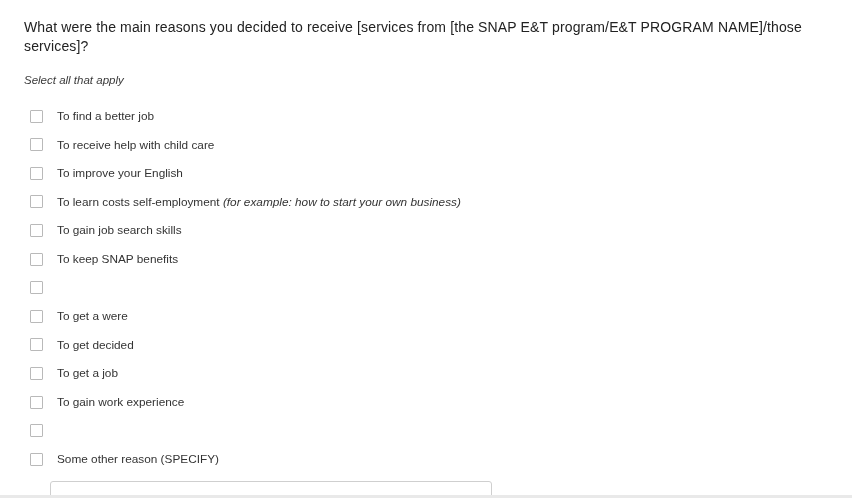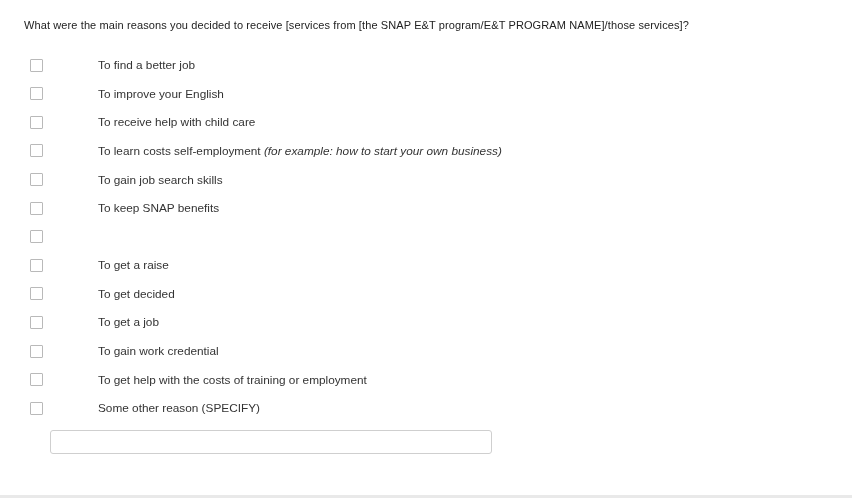--- a/index.html
+++ b/index.html
@@ -14,21 +14,21 @@
     color: #333333;
     overflow: hidden;
     position: relative;
   }
   .page {
     padding: 18px 24px 0 24px;
     box-sizing: border-box;
     width: 852px;
   }
   .question {
-    font-size: 11px;
+    font-size: 14px;
     line-height: 1.35;
     color: #222222;
     margin: 0 0 18px 0;
     letter-spacing: 0.01em;
   }
   .instruction {
     font-size: 11.5px;
     font-style: italic;
     color: #3a3a3a;
     margin: 0 0 16px 0;
@@ -36,21 +36,20 @@
   .options {
     margin: 0;
     padding: 0;
     list-style: none;
   }
   .option-row {
     display: flex;
     align-items: center;
     height: 28.6px;
     padding-left: 6px;
-    gap: 41px;
   }
   .checkbox {
     width: 13px;
     height: 13px;
     border: 1px solid #b9b9b9;
     background: #ffffff;
     border-radius: 1px;
     flex: 0 0 auto;
     box-sizing: border-box;
   }
@@ -89,36 +88,37 @@
     background: #e9e9e9;
   }
 </style>
 </head>
 <body>
 
 <div class="page">
 
   <p class="question">What were the main reasons you decided to receive [services from [the SNAP E&amp;T program/E&amp;T PROGRAM NAME]/those services]?</p>
 
+  <p class="instruction">Select all that apply</p>
 
   <ul class="options">
 
     <li class="option-row">
       <span class="checkbox"></span>
       <span class="option-label"><span>To find a better job</span><span class="hint"></span></span>
     </li>
 
     <li class="option-row">
       <span class="checkbox"></span>
-      <span class="option-label"><span>To improve your English</span><span class="hint"></span></span>
+      <span class="option-label"><span>To receive help with child care</span><span class="hint"></span></span>
     </li>
 
     <li class="option-row">
       <span class="checkbox"></span>
-      <span class="option-label"><span>To receive help with child care</span><span class="hint"></span></span>
+      <span class="option-label"><span>To improve your English</span><span class="hint"></span></span>
     </li>
 
     <li class="option-row">
       <span class="checkbox"></span>
       <span class="option-label"><span>To learn costs self-employment </span><span class="hint">(for example: how to start your own business)</span></span>
     </li>
 
     <li class="option-row">
       <span class="checkbox"></span>
       <span class="option-label"><span>To gain job search skills</span><span class="hint"></span></span>
@@ -128,41 +128,40 @@
       <span class="checkbox"></span>
       <span class="option-label"><span>To keep SNAP benefits</span><span class="hint"></span></span>
     </li>
 
     <li class="option-row">
       <span class="checkbox"></span>
     </li>
 
     <li class="option-row">
       <span class="checkbox"></span>
-      <span class="option-label"><span>To get a raise</span><span class="hint"></span></span>
+      <span class="option-label"><span>To get a were</span><span class="hint"></span></span>
     </li>
 
     <li class="option-row">
       <span class="checkbox"></span>
       <span class="option-label"><span>To get decided</span><span class="hint"></span></span>
     </li>
 
     <li class="option-row">
       <span class="checkbox"></span>
       <span class="option-label"><span>To get a job</span><span class="hint"></span></span>
     </li>
 
     <li class="option-row">
       <span class="checkbox"></span>
-      <span class="option-label"><span>To gain work credential</span><span class="hint"></span></span>
+      <span class="option-label"><span>To gain work experience</span><span class="hint"></span></span>
     </li>
 
     <li class="option-row">
       <span class="checkbox"></span>
-      <span class="option-label"><span>To get help with the costs of training or employment</span><span class="hint"></span></span>
     </li>
 
     <li class="option-row">
       <span class="checkbox"></span>
       <span class="option-label"><span>Some other reason (SPECIFY)</span><span class="hint"></span></span>
     </li>
 
   </ul>
 
   <div class="specify-row">

